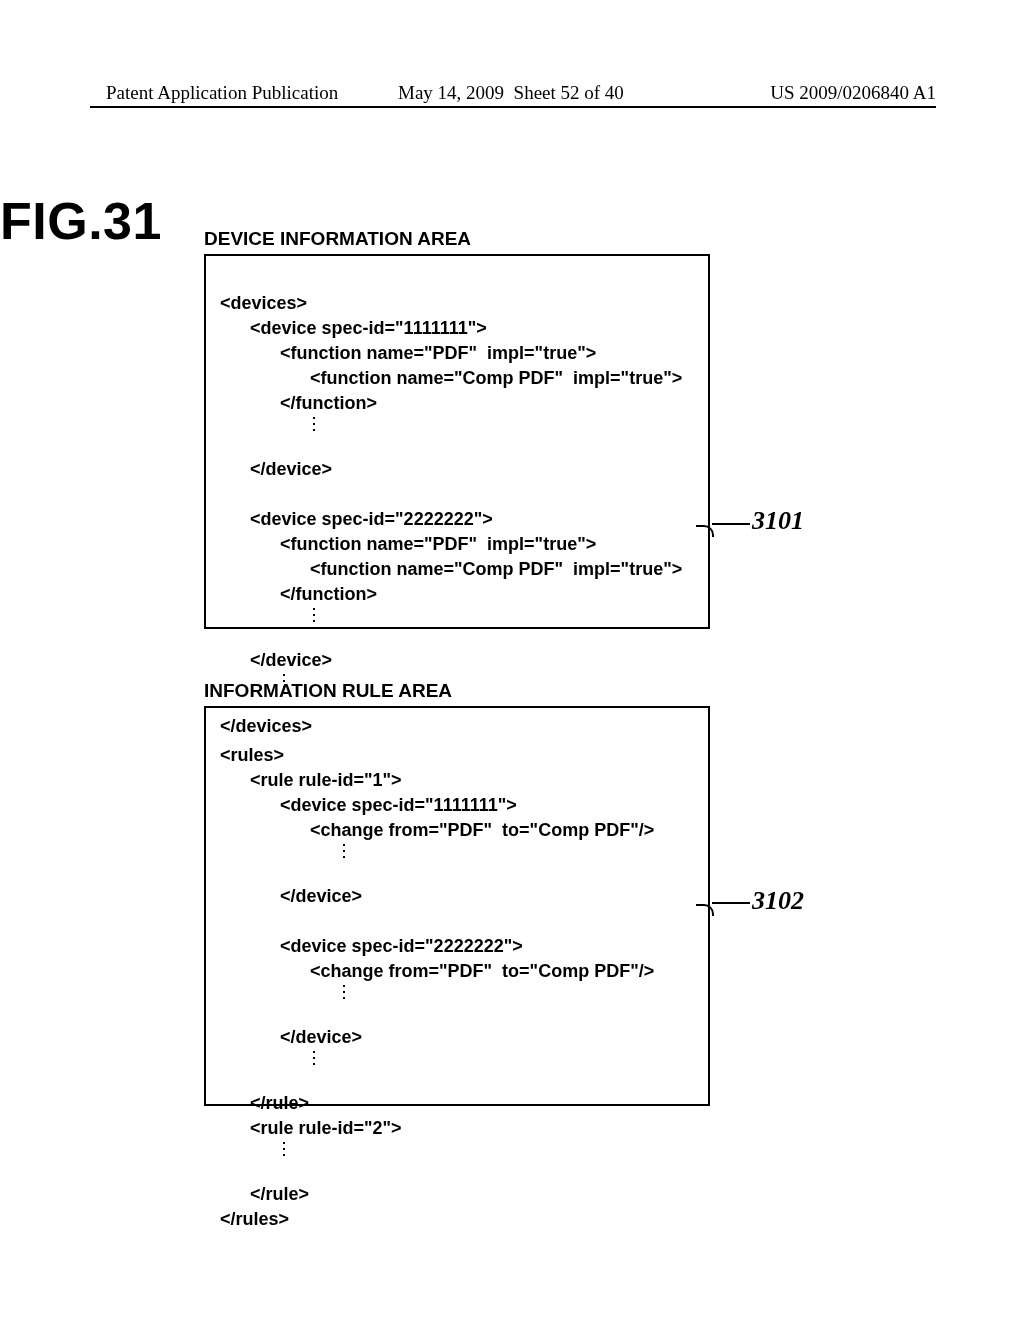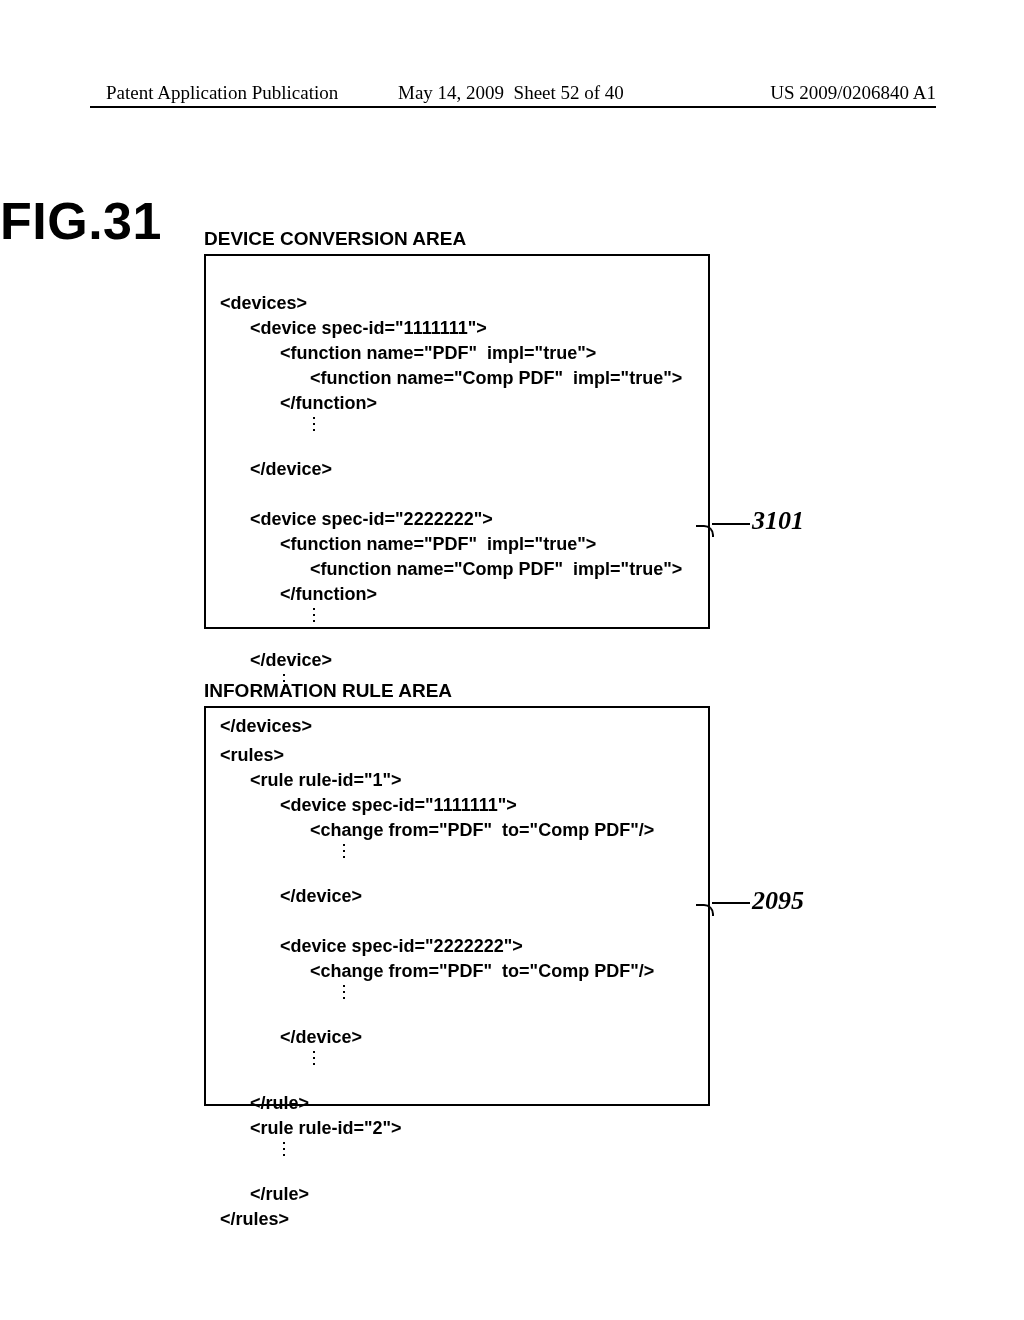--- a/index.html
+++ b/index.html
@@ -134,21 +134,21 @@
     <span class="hdr-mid">
       <span>May 14, 2009</span>&nbsp;
       <span>Sheet 52 of 40</span>
     </span>
     <span class="hdr-right">US 2009/0206840 A1</span>
   </div>
   <div class="rule"></div>
 
   <div class="figtitle">FIG.31</div>
 
-  <div id="label-device" class="section-label">DEVICE CONVERSION AREA</div>
+  <div id="label-device" class="section-label">DEVICE INFORMATION AREA</div>
   <div id="box-device" class="box">
 <span>&lt;devices&gt;</span>
 <span class="ind1">&lt;device spec-id="1111111"&gt;</span>
 <span class="ind2">&lt;function name="PDF"  impl="true"&gt;</span>
 <span class="ind3">&lt;function name="Comp PDF"  impl="true"&gt;</span>
 <span class="ind2">&lt;/function&gt;</span>
 <span class="ind3 ell-line"><span class="vell"></span></span>
 <span class="ind1">&lt;/device&gt;</span>
 
 <span class="ind1">&lt;device spec-id="2222222"&gt;</span>
@@ -177,15 +177,15 @@
 <span class="ind4 ell-line"><span class="vell"></span></span>
 <span class="ind2">&lt;/device&gt;</span>
 <span class="ind3 ell-line"><span class="vell"></span></span>
 <span class="ind1">&lt;/rule&gt;</span>
 <span class="ind1">&lt;rule rule-id="2"&gt;</span>
 <span class="ind2 ell-line"><span class="vell"></span></span>
 <span class="ind1">&lt;/rule&gt;</span>
 <span>&lt;/rules&gt;</span></div>
 
   <div id="leader-3102" class="leader curve"></div>
-  <div id="ref-3102" class="italic-ref">2095</div>
+  <div id="ref-3102" class="italic-ref">3102</div>
 
 </div>
 
 </body></html>

